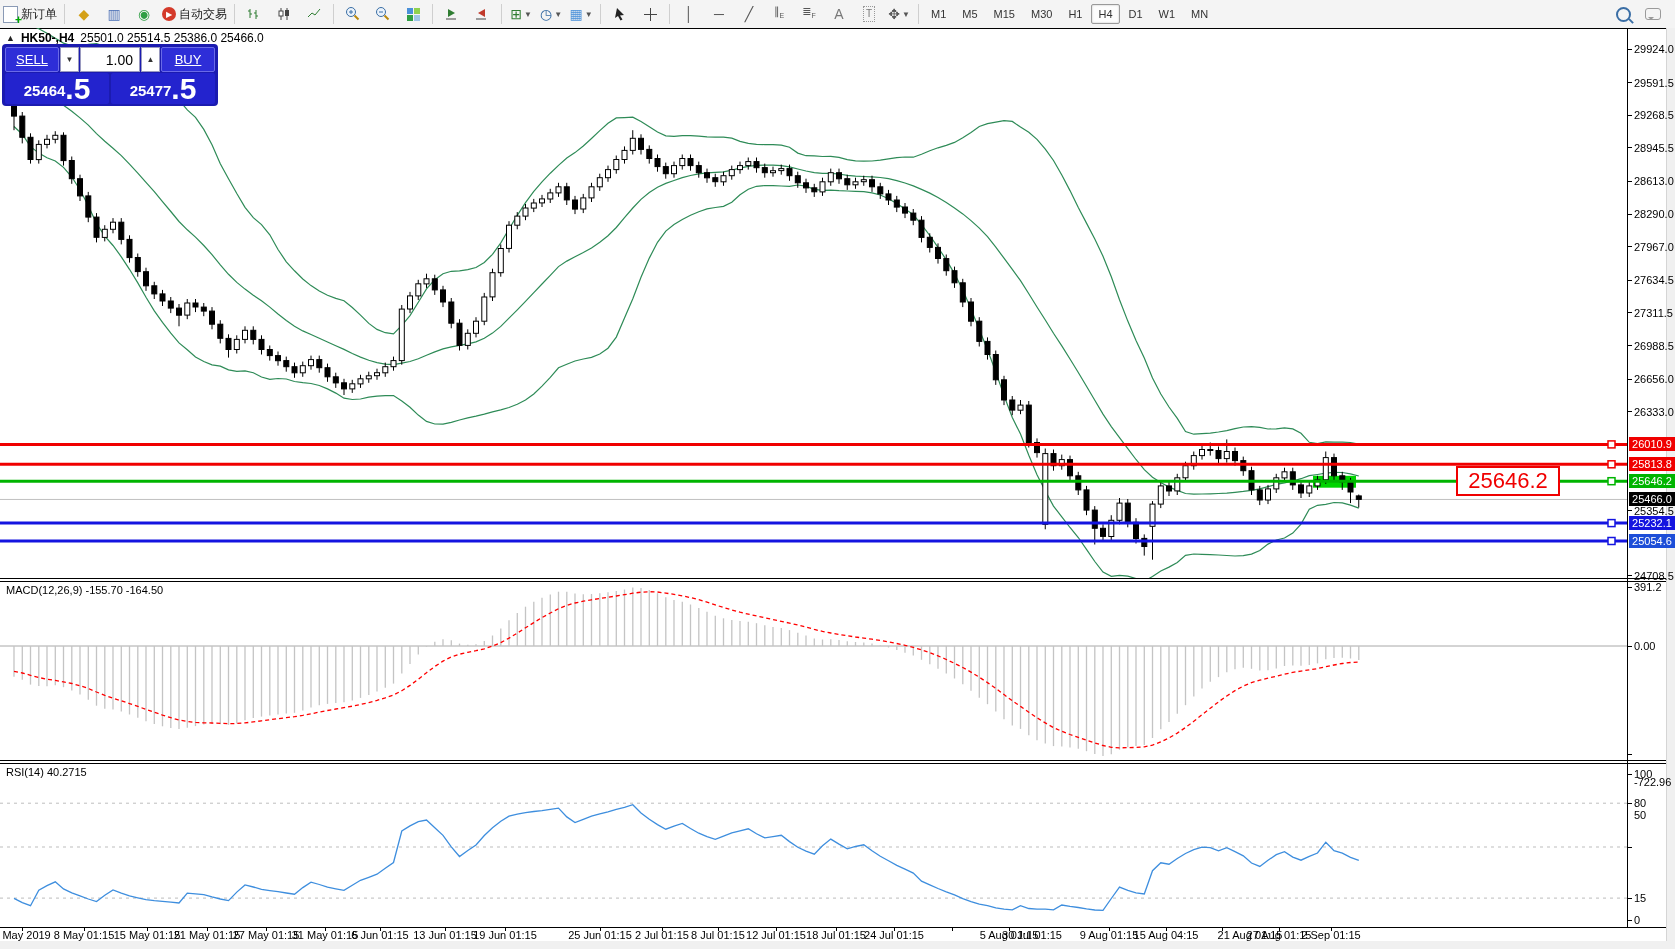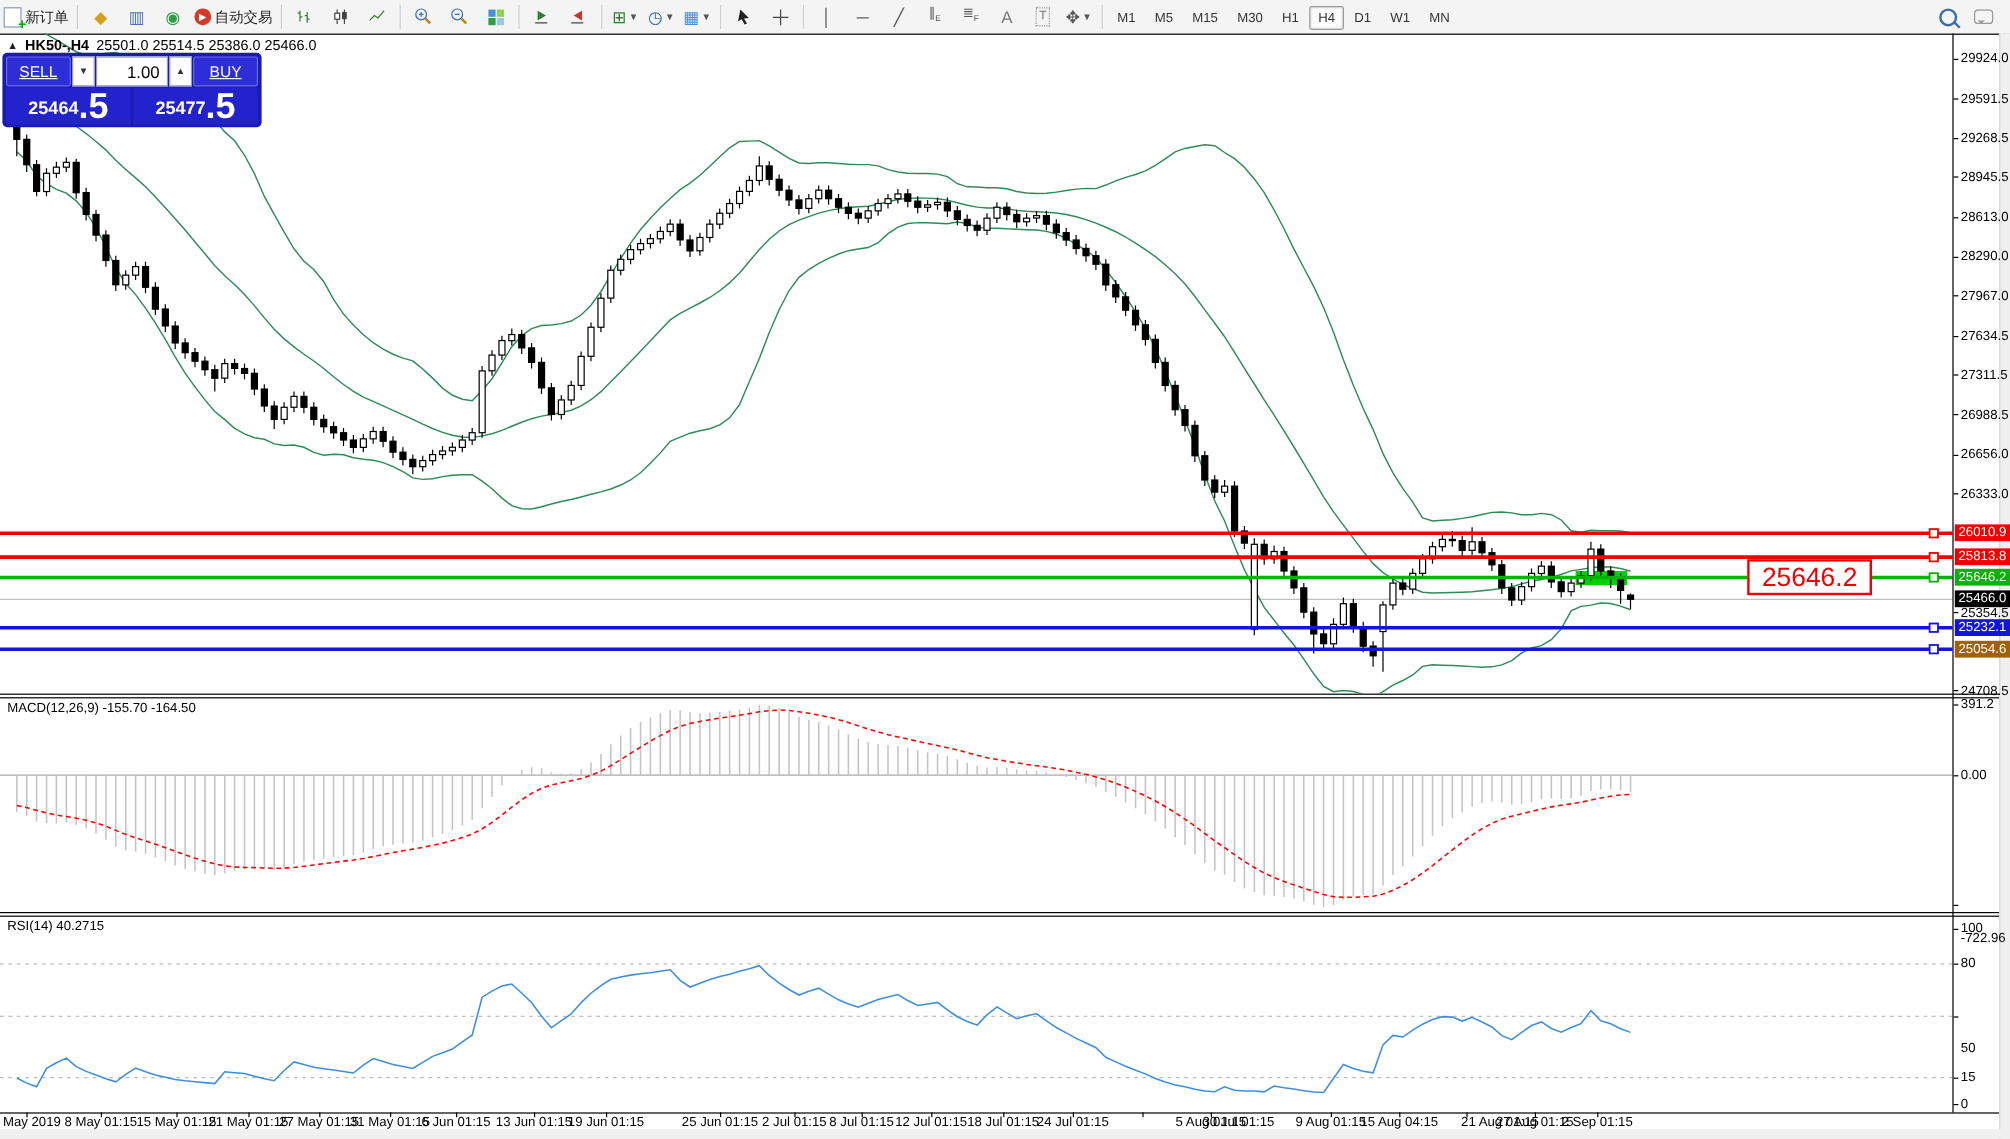--- a/index.html
+++ b/index.html
@@ -801,34 +801,34 @@
       <div class="tickmark" style="top: 411.337px;"></div>
       <div class="ptick" style="top: 405.837px;">26333.0</div>
       <div class="tickmark" style="top: 510.206px;"></div>
       <div class="ptick" style="top: 504.706px;">25354.5</div>
       <div class="tickmark" style="top: 575.478px;"></div>
       <div class="ptick" style="top: 569.978px;">24708.5</div>
       <div class="plabel" style="top: 437.382px; background: rgb(240, 0, 0);">26010.9</div>
       <div class="plabel" style="top: 457.298px; background: rgb(240, 0, 0);">25813.8</div>
       <div class="plabel" style="top: 474.232px; background: rgb(0, 180, 0);">25646.2</div>
       <div class="plabel" style="top: 516.073px; background: rgb(20, 20, 224);">25232.1</div>
-      <div class="plabel" style="top: 534.008px; background: #a16207;">25054.6</div>
+      <div class="plabel" style="top: 534.008px; background: #1d4ed8;">25054.6</div>
       <div class="plabel" style="top: 492.44px; background: rgb(0, 0, 0);">25466.0</div>
       <div class="tickmark" style="top: 587px;"></div>
       <div class="ptick" style="top: 581px;">391.2</div>
       <div class="tickmark" style="top: 646px;"></div>
       <div class="ptick" style="top: 640px;">0.00</div>
       <div class="tickmark" style="top: 754px;"></div>
       <div class="ptick" style="top: 776px;">-722.96</div>
       <div class="tickmark" style="top: 773.5px;"></div>
       <div class="ptick" style="top: 768px;">100</div>
       <div class="tickmark" style="top: 802.7px;"></div>
       <div class="ptick" style="top: 797.2px;">80</div>
       <div class="tickmark" style="top: 846.5px;"></div>
-      <div class="ptick" style="top: 868px;">50</div>
+      <div class="ptick" style="top: 809px;">50</div>
       <div class="tickmark" style="top: 897.6px;"></div>
       <div class="ptick" style="top: 892.1px;">15</div>
       <div class="tickmark" style="top: 919.5px;"></div>
       <div class="ptick" style="top: 914px;">0</div>
       <div class="ttick" style="left: 22px;"></div>
       <div class="tlab" style="left: -23px;">2 May 2019</div>
       <div class="ttick" style="left: 84px;"></div>
       <div class="tlab" style="left: 39px;">8 May 01:15</div>
       <div class="ttick" style="left: 147px;"></div>
       <div class="tlab" style="left: 102px;">15 May 01:15</div>

